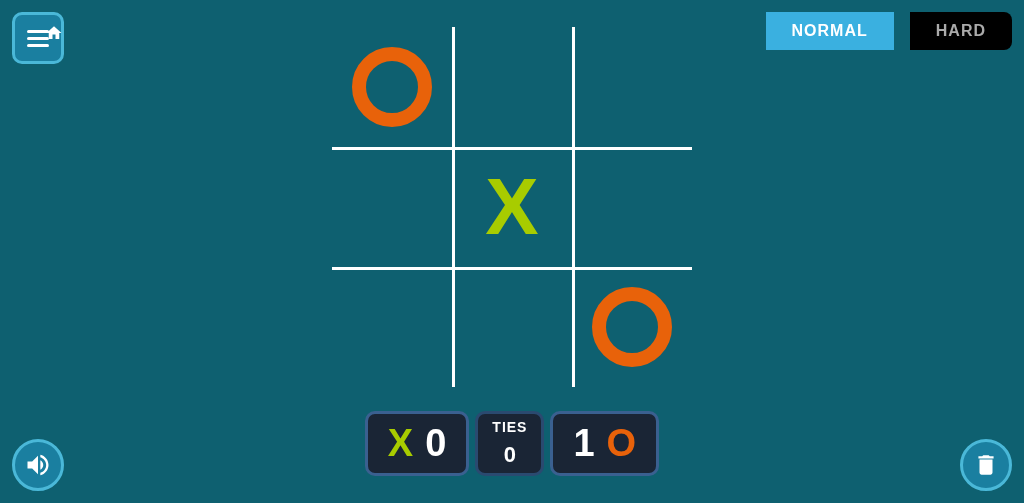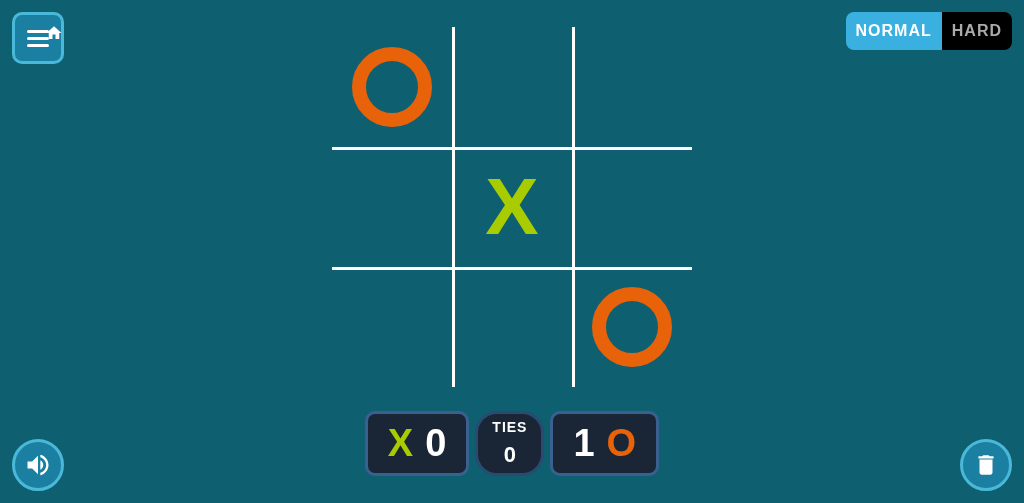--- a/index.html
+++ b/index.html
@@ -37,27 +37,28 @@
       position: absolute;
       top: 12px;
       right: 12px;
       display: flex;
       gap: 0;
       border-radius: 8px;
       overflow: hidden;
     }
 
     .diff-btn {
-      padding: 10px 10px;
+      padding: 10px 26px;
       font-family: 'Arial Black', Arial, sans-serif;
       font-weight: 900;
       font-size: 16px;
       letter-spacing: 1px;
       cursor: pointer;
       border: none;
+      margin-left: 16px;
     }
 
     .diff-btn.active {
       background: #3ab0e0;
       color: #fff;
     }
 
     .diff-btn.inactive {
       background: #000000;
       color: #aaa;
@@ -220,21 +221,21 @@
 
     .score-number {
       font-size: 38px;
       font-weight: 900;
       color: #fff;
       font-family: 'Arial Black', Arial, sans-serif;
     }
 
     .ties-box {
       background: #1a2535;
-      border-radius: 22px;
+      border-radius: 10px;
       border: 3px solid #2a4a70;
       display: flex;
       flex-direction: column;
       align-items: center;
       justify-content: center;
       padding: 0 14px;
       gap: 7px;
     }
 
     .ties-label {

